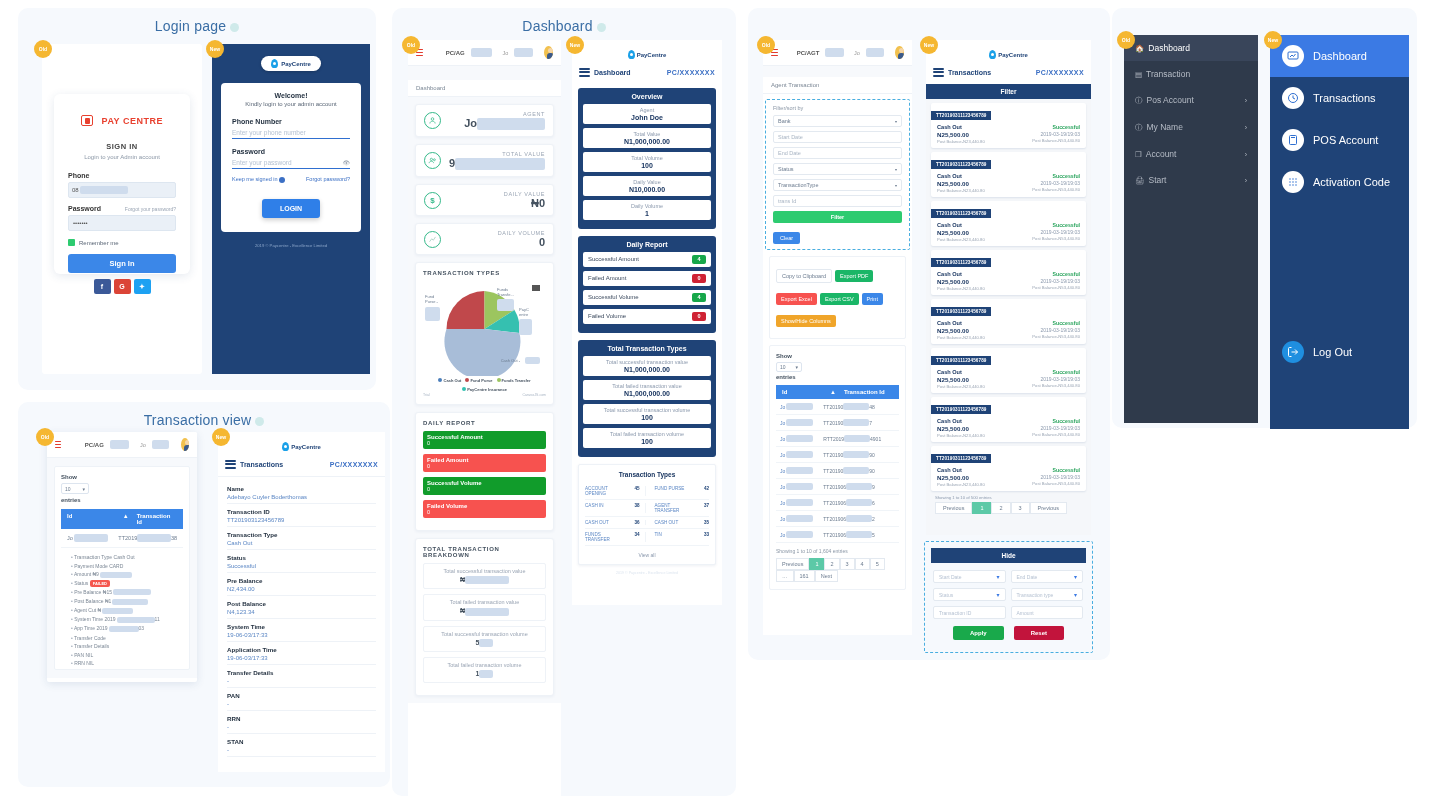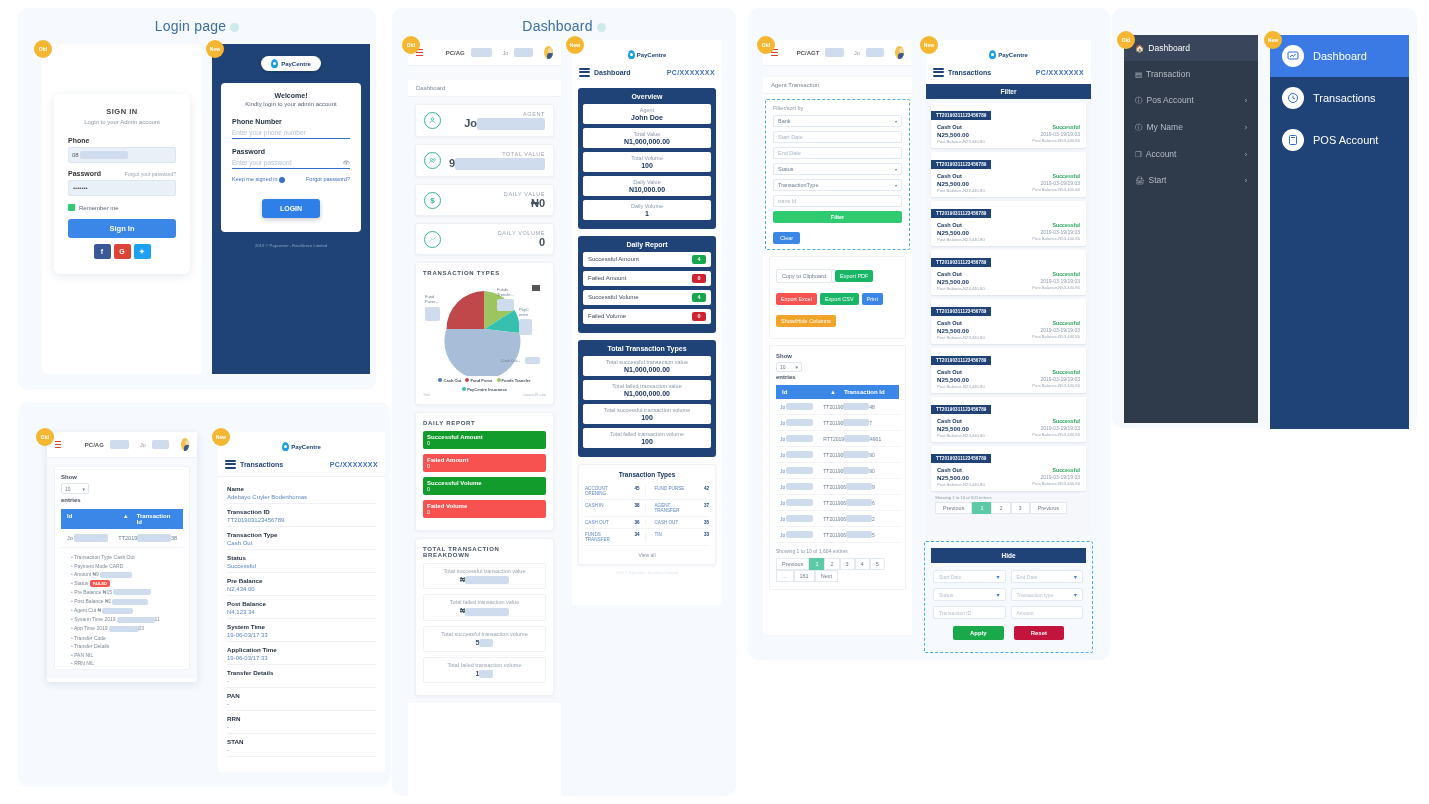--- a/index.html
+++ b/index.html
@@ -129,20 +129,24 @@
 </style>
 </head>
 <body>
 
 <div class="panel-wrap" style="left:18px;top:8px;width:358px;height:382px;">
   <div class="sec-title"><span>Login page</span><span class="dot"></span></div>
 
   <div class="badge" style="left:16px;top:32px;">Old</div>
   <div class="device" style="left:24px;top:36px;width:160px;height:330px;background:#fff;border-radius:3px;">
     <div class="login-old-card" style="left:12px;top:50px;width:136px;height:180px;">
+      <div style="text-align:center;padding-top:17px;">
+        <span style="display:inline-block;width:12px;height:11px;border:1.2px solid #e8412f;border-radius:2px;vertical-align:middle;position:relative;"><i style="position:absolute;left:3px;top:2px;width:5px;height:6px;background:#e8412f;display:block;border-radius:1px;"></i></span>
+        <span class="pc-logo-red" style="font-size:9px;margin-left:4px;vertical-align:middle;">PAY CENTRE</span>
+      </div>
       <div style="text-align:center;margin-top:13px;font-size:7.5px;font-weight:bold;color:#444;letter-spacing:.5px;">SIGN IN</div>
       <div style="text-align:center;margin-top:3px;font-size:6px;color:#8b97a6;">Login to your Admin account</div>
       <div style="padding:0 14px;margin-top:12px;">
         <div class="field-label">Phone</div>
         <div class="field-box" style="margin-top:3px;display:flex;align-items:center;padding:0 3px;">
           <span style="font-size:6px;color:#555;">08</span>
           <span class="blur" style="width:48px;height:8px;margin-left:1px;"></span>
         </div>
         <div style="display:flex;justify-content:space-between;align-items:baseline;margin-top:7px;">
           <span class="field-label">Password</span>
@@ -187,20 +191,21 @@
       </div>
       <div style="text-align:center;margin-top:14px;">
         <span style="display:inline-block;background:#2f7fe8;color:#fff;font-size:7px;font-weight:bold;padding:6px 18px;border-radius:3px;box-shadow:0 2px 5px rgba(0,0,0,.2);">LOGIN</span>
       </div>
     </div>
     <div style="text-align:center;margin-top:11px;font-size:4.2px;color:#8ba5c9;">2019 © Paycentre - Excellence Limited</div>
   </div>
 </div>
 
 <div class="panel-wrap" style="left:18px;top:402px;width:372px;height:385px;">
+  <div class="sec-title"><span>Transaction view</span><span class="dot"></span></div>
 
   <div class="badge" style="left:18px;top:26px;">Old</div>
   <div class="device shadow" style="left:29px;top:30px;width:150px;height:250px;border-radius:2px;">
     <div class="m-head">
       <span class="hamb-red">
           <i></i>
           <i></i>
           <i></i>
         </span>
       <span style="font-size:6px;font-weight:bold;color:#555;margin-left:18px;">PC/AG</span>
@@ -960,15 +965,41 @@
               <line x1="8" y1="11" x2="8" y2="11"></line>
               <line x1="12" y1="11" x2="12" y2="11"></line>
               <line x1="16" y1="11" x2="16" y2="11"></line>
               <line x1="8" y1="15" x2="8" y2="15"></line>
               <line x1="12" y1="15" x2="12" y2="15"></line>
               <line x1="16" y1="15" x2="16" y2="15"></line>
             </svg>
           </span>
           <span>POS Account</span>
         </div>
-      </div>
+        <div class="it">
+          <span class="nic">
+            <svg width="12" height="12" viewBox="0 0 24 24" fill="#2f6fd0">
+              <circle cx="6" cy="6" r="1.5"></circle>
+              <circle cx="12" cy="6" r="1.5"></circle>
+              <circle cx="18" cy="6" r="1.5"></circle>
+              <circle cx="6" cy="12" r="1.5"></circle>
+              <circle cx="12" cy="12" r="1.5"></circle>
+              <circle cx="18" cy="12" r="1.5"></circle>
+              <circle cx="6" cy="18" r="1.5"></circle>
+              <circle cx="12" cy="18" r="1.5"></circle>
+              <circle cx="18" cy="18" r="1.5"></circle>
+            </svg>
+          </span>
+          <span>Activation Code</span>
+        </div>
+      </div>
+    <div class="it" style="margin-top:128px;">
+      <span class="nic bl">
+        <svg width="12" height="12" viewBox="0 0 24 24" fill="none" stroke="#fff" stroke-width="2">
+            <path d="M9 21H5a2 2 0 0 1-2-2V5a2 2 0 0 1 2-2h4"></path>
+            <polyline points="16 17 21 12 16 7"></polyline>
+            <line x1="21" y1="12" x2="9" y2="12"></line>
+          </svg>
+      </span>
+      <span>Log Out</span>
+    </div>
   </div>
 </div>
 
 </body></html>

